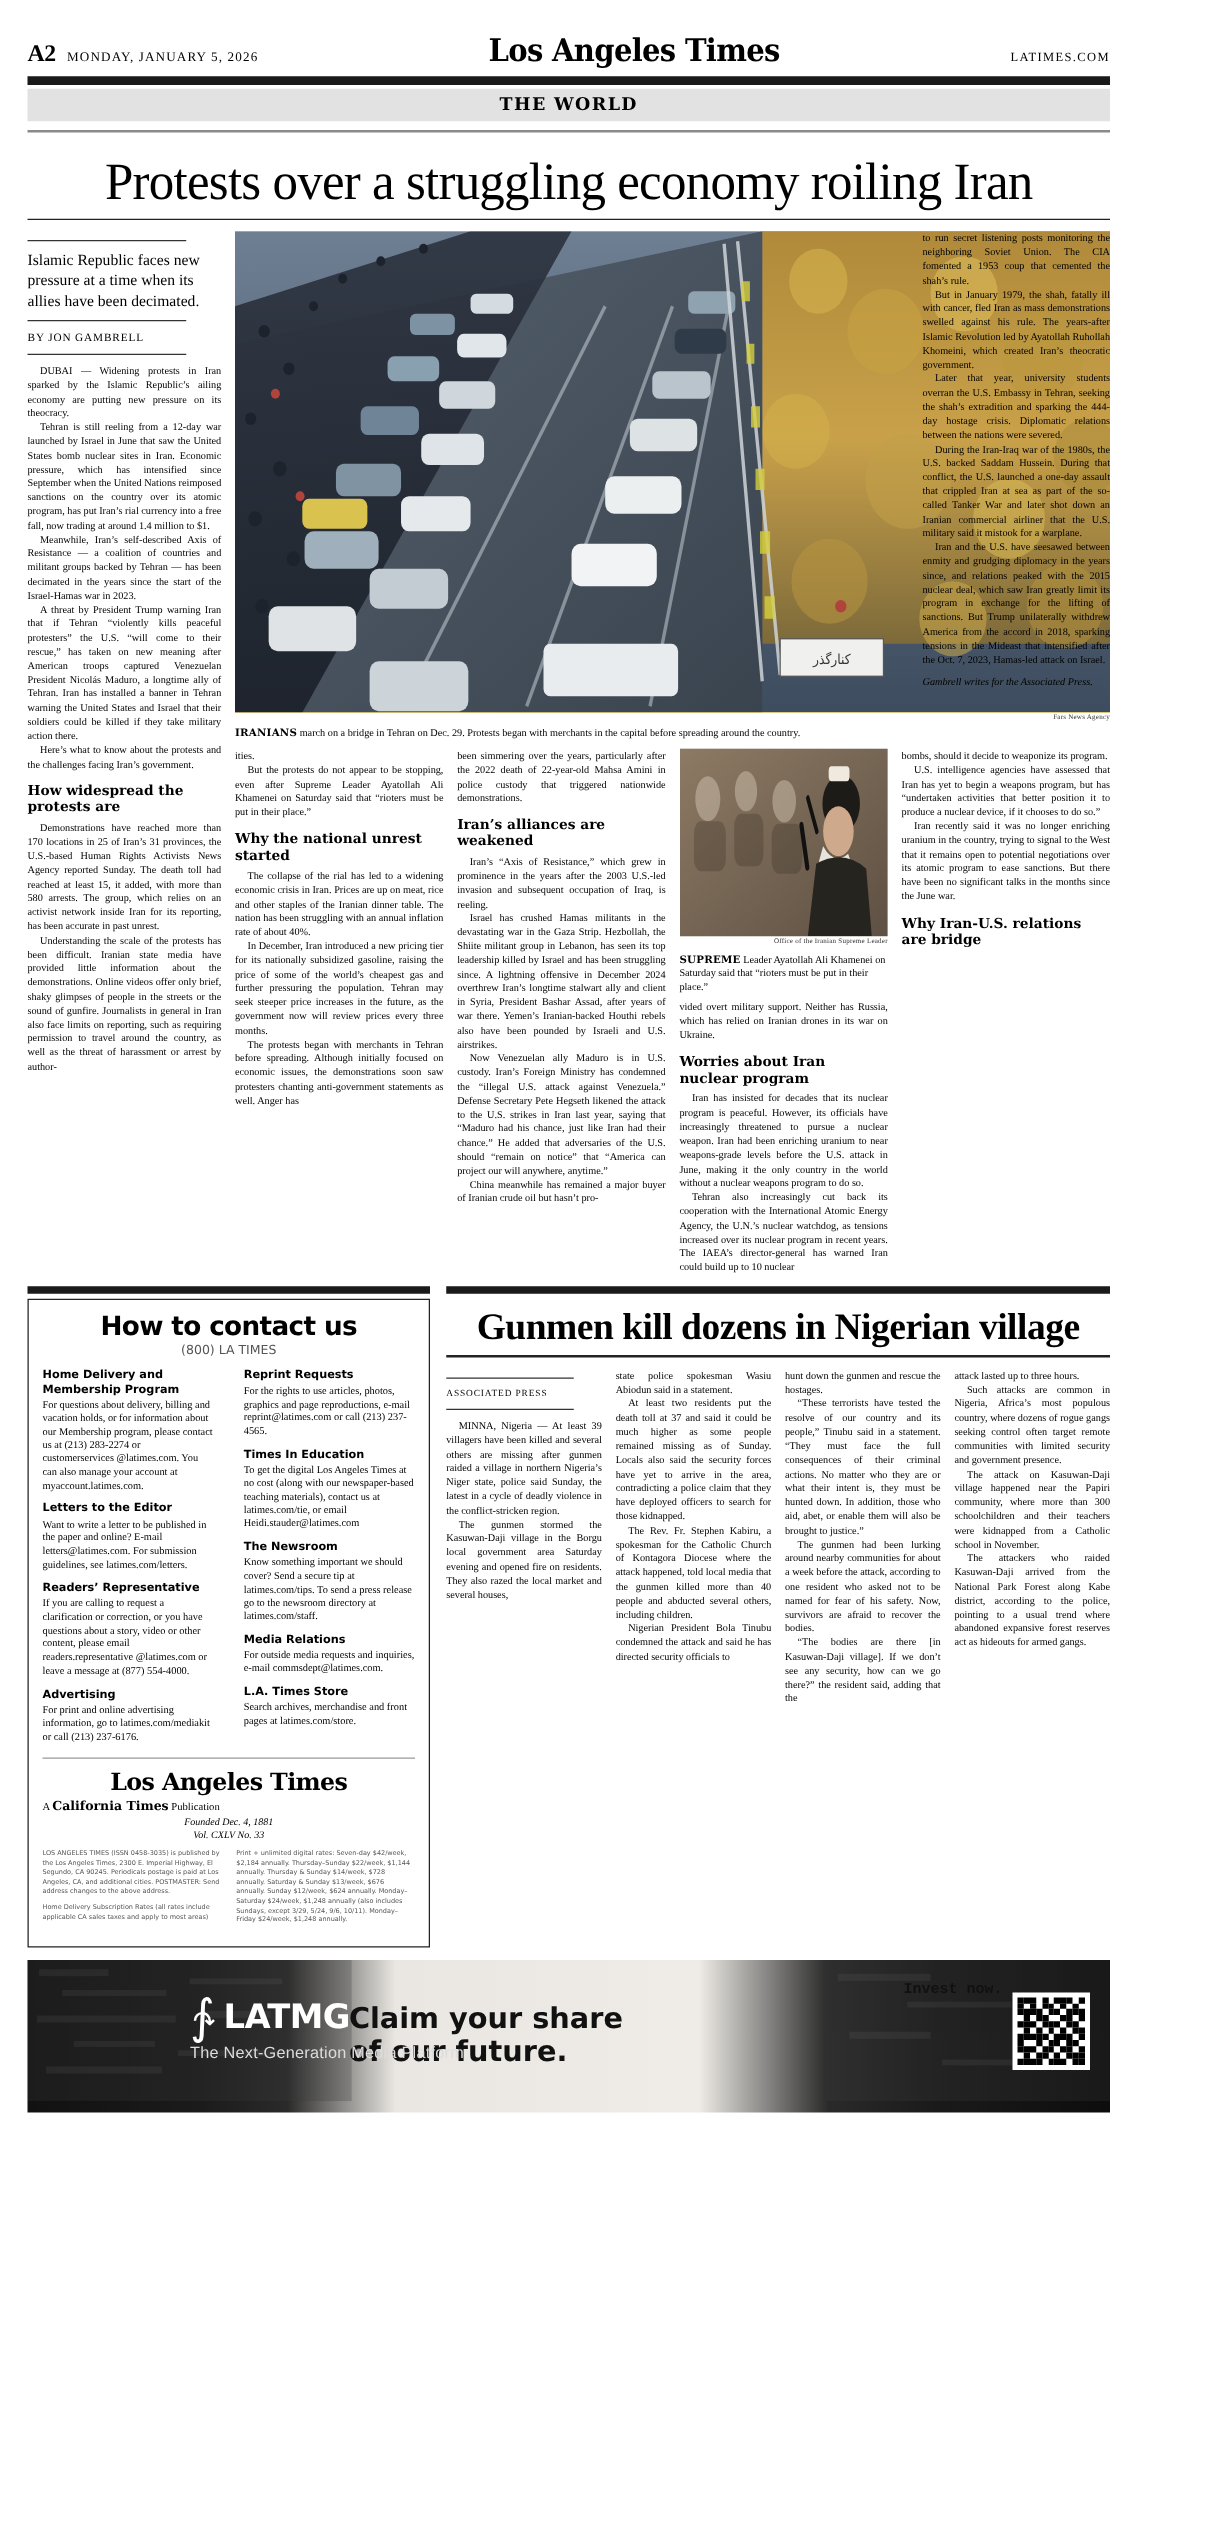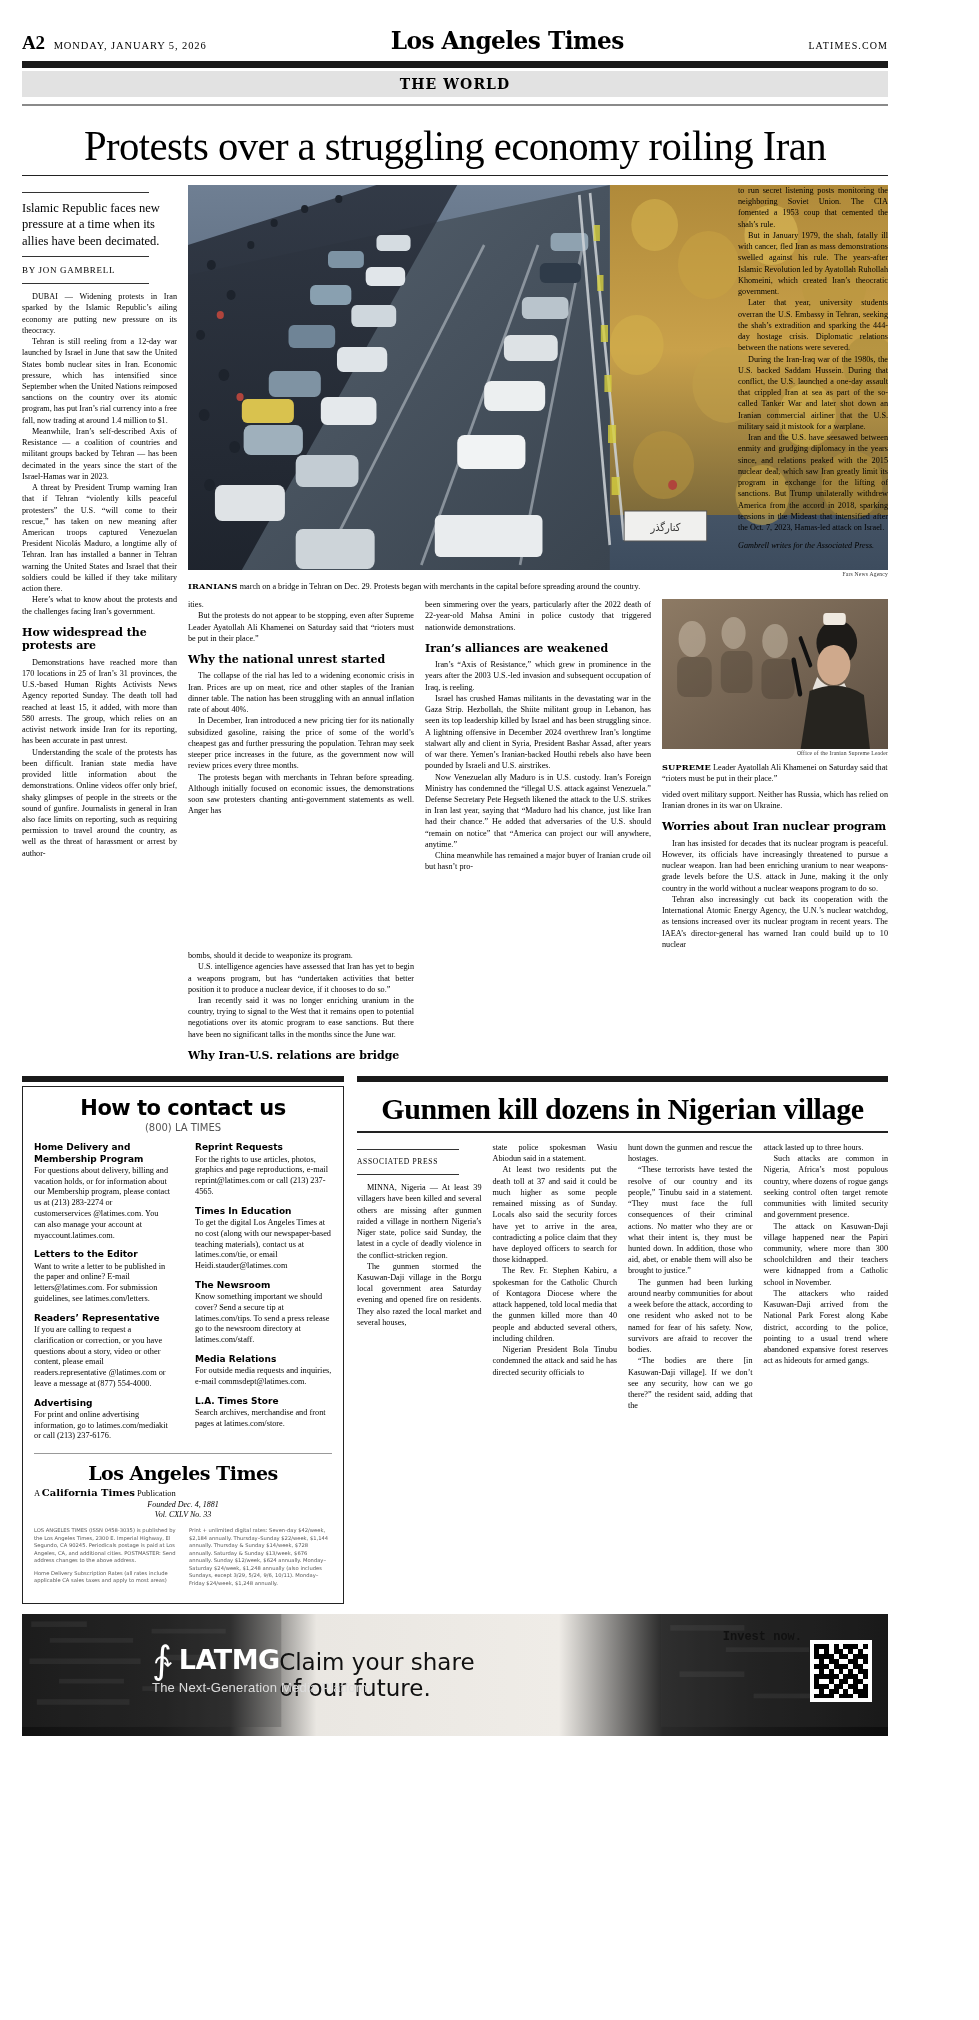--- a/index.html
+++ b/index.html
@@ -81,21 +81,21 @@
   .ad { position:relative; height:122px; margin-top:10px; overflow:hidden;
         background:linear-gradient(90deg,#111 0%,#1b1b1b 16%,#2a2a2a 24%,#eae7e2 34%,#efece7 62%,#2a2a2a 74%,#1a1a1a 84%,#0d0d0d 100%); }
   .ad-inner { position:absolute; inset:0; display:flex; align-items:center; }
   .ad-left { width:29%; height:100%; position:relative; }
   .ad-mid { width:42%; padding-left:6px; }
   .ad-right { width:29%; height:100%; position:relative; }
   .ad-logo-row { display:flex; align-items:center; gap:7px; }
   .ad-logo-mark { font-family:"DejaVu Serif",serif; font-size:38px; color:#fff; line-height:0.8;}
   .ad-logo-text { font-family:"DejaVu Sans",sans-serif; font-weight:bold; font-size:27px; color:#fff; letter-spacing:-0.5px;}
   .ad-tag { font-family:Liberation Sans, sans-serif; font-size:13px; color:#ddd; margin-top:5px; letter-spacing:0.2px;}
-  .ad-claim { font-family:"DejaVu Sans",sans-serif; font-weight:normal; font-size:23px; color:#111; line-height:1.16;}
+  .ad-claim { font-family:"DejaVu Sans",sans-serif; font-weight:bold; font-size:23px; color:#111; line-height:1.16;}
   .ad-invest { position:absolute; right:86px; top:16px; font-family:Liberation Mono, monospace; font-weight:bold;
       font-size:12px; color:#111; }
   .qr { position:absolute; right:16px; top:26px; width:62px; height:62px; background:#fff; padding:4px;}
   .qr-grid { width:100%; height:100%; display:grid; grid-template-columns:repeat(11,1fr); grid-template-rows:repeat(11,1fr); }
   .qr-grid i { background:#000; }
   .noise { position:absolute; inset:0; opacity:.55;}
 </style>
 </head>
 <body>
 
@@ -248,21 +248,21 @@
               <rect x="486" y="326" width="92" height="30" fill="#f0f0ee" stroke="#555"></rect>
               <text x="532" y="346" font-size="11" text-anchor="middle" fill="#333" font-family="DejaVu Sans">کنارگذر</text>
             </svg>
           </div>
           <div class="credit">Fars News Agency</div>
           <div class="caption">
             <b>IRANIANS</b><span> march on a bridge in Tehran on Dec. 29. Protests began with merchants in the capital before spreading around the country.</span>
           </div>
         </div>
 
-        <div class="cols5" style="grid-template-columns:repeat(3,1fr); margin-top:7px;">
+        <div class="cols5" style="grid-template-columns:repeat(4,1fr); margin-top:7px;">
 
           <div class="col">
             <p class="noind">ities.</p>
             <p>But the protests do not appear to be stopping, even after Supreme Leader Ayatollah Ali Khamenei on Saturday said that “rioters must be put in their place.”</p>
             <div class="subhead">Why the national unrest started</div>
             <p>The collapse of the rial has led to a widening economic crisis in Iran. Prices are up on meat, rice and other staples of the Iranian dinner table. The nation has been struggling with an annual inflation rate of about 40%.</p>
             <p>In December, Iran introduced a new pricing tier for its nationally subsidized gasoline, raising the price of some of the world’s cheapest gas and further pressuring the population. Tehran may seek steeper price increases in the future, as the government now will review prices every three months.</p>
             <p>The protests began with merchants in Tehran before spreading. Although initially focused on economic issues, the demonstrations soon saw protesters chanting anti-government statements as well. Anger has</p>
           </div>
 

